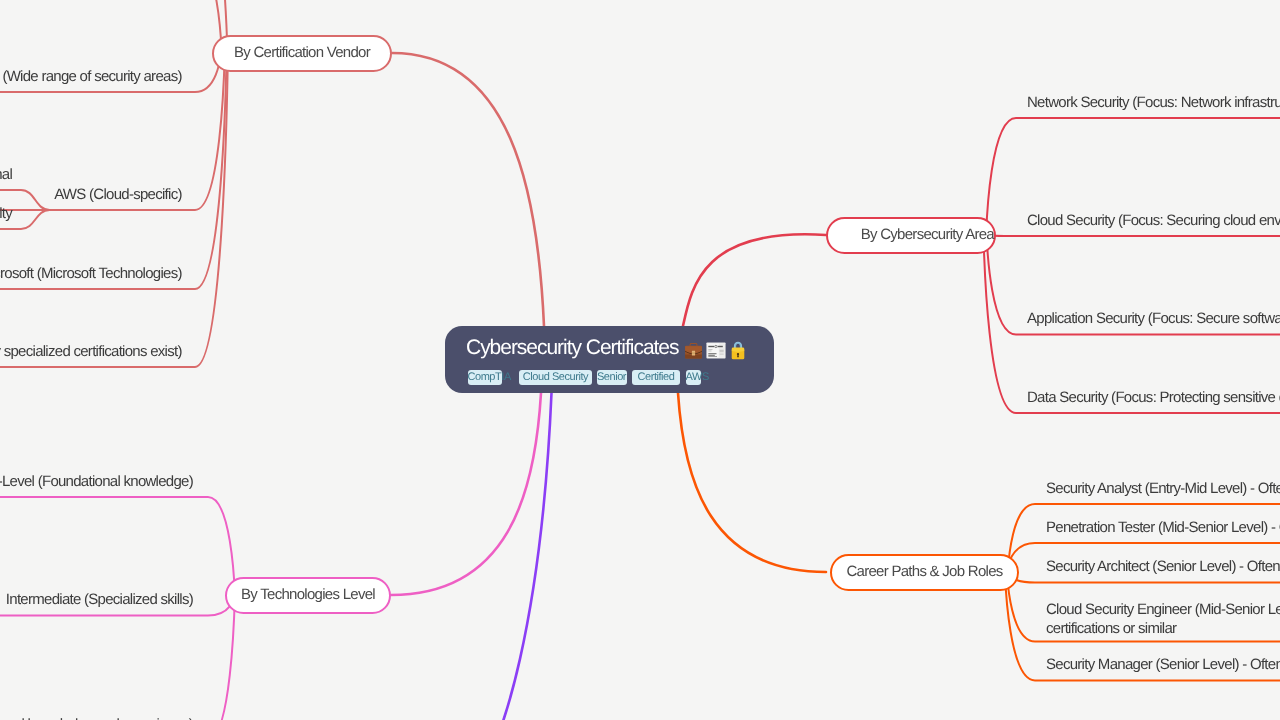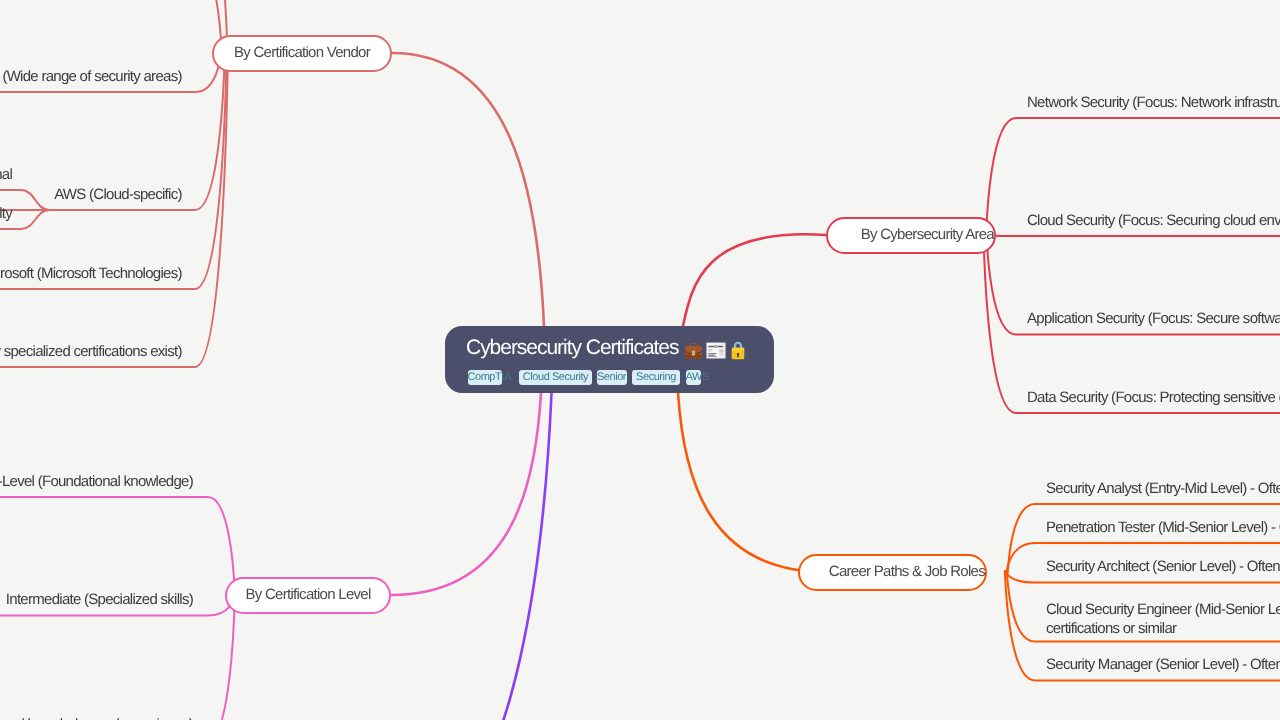--- a/index.html
+++ b/index.html
@@ -93,23 +93,23 @@
   <div class="leaf leaf2" style="left:1046px;top:599.5px;width:400px;white-space:normal;">Cloud Security Engineer (Mid-Senior Level) - AWS/Azure security certifications or similar</div>
   <div class="leaf" style="left:1046px;top:655px;">Security Manager (Senior Level) - Often requires CISM</div>
 
   <div class="pill" style="left:212px;top:35px;width:180px;height:37px;line-height:32px;border-color:#d96b6b;">
     <span>By Certification Vendor</span>
   </div>
   <div class="pill" style="left:826px;top:217px;width:170px;height:37px;line-height:32px;border-color:#e23d4e;text-align:right;">
     <span>By Cybersecurity Area</span>
   </div>
   <div class="pill" style="left:225px;top:577px;width:166px;height:37px;line-height:32px;border-color:#ee5fc4;">
-    <span>By Certification Level</span>
+    <span>By Technologies Level</span>
   </div>
-  <div class="pill" style="left:798px;top:554px;width:189px;height:37px;line-height:32px;border-color:#fc5603;text-align:right;">
+  <div class="pill" style="left:830px;top:554px;width:189px;height:37px;line-height:32px;border-color:#fc5603;">
     <span>Career Paths &amp; Job Roles</span>
   </div>
 
   <div id="root">
     <div class="title">Cybersecurity Certificates</div>
   </div>
 
   <span class="emo" style="left:683.5px;top:341px;">
     <svg width="19" height="19" viewBox="0 0 38 38">
       <path d="M14.3 3.9h9.4c1.7 0 3.1 1.4 3.1 3.1v3.8h-1.9V7.4c0-.8-.7-1.5-1.5-1.5h-8.8c-.8 0-1.5.7-1.5 1.5v3.4h-1.9V7c0-1.7 1.4-3.1 3.1-3.1z" fill="#99512a"></path>
@@ -145,16 +145,16 @@
       <path d="M14 5.7c-2.4 0-3.8 1.9-3.8 4.2v7.8h-2V9.9c0-3.6 2.2-6.1 5.8-6.1s5.8 2.5 5.8 6.1v7.8h-2V9.9c0-2.3-1.4-4.2-3.8-4.2z" fill="#6fa8c4" opacity="0.55"></path>
       <rect x="1.4" y="16.2" width="25.2" height="20.2" rx="3" fill="#f4c020"></rect>
       <path d="M1.4 19.2c4.3 2 8.3 2.9 12.6 2.9s8.3-.9 12.6-2.9v-3c0-1.7-1.3-3-3-3H4.4c-1.7 0-3 1.3-3 3z" fill="#f7cf38"></path>
       <path d="M14 24.2c-1.2 0-2.2 1-2.2 2.2 0 .8.4 1.4 1 1.8l-.5 3.6c-.1.5.3.9.8.9h1.8c.5 0 .9-.4.8-.9l-.5-3.6c.6-.4 1-1.1 1-1.8 0-1.2-1-2.2-2.2-2.2z" fill="#4a3313"></path>
     </svg>
   </span>
 
   <div class="tag" style="left:467.5px;width:34px;">CompTIA</div>
   <div class="tag" style="left:518.9px;width:73.1px;">Cloud Security</div>
   <div class="tag" style="left:596.5px;width:30.1px;">Senior</div>
-  <div class="tag" style="left:631.6px;width:48.8px;">Securing</div>
+  <div class="tag" style="left:631.6px;width:48.8px;">Certified</div>
   <div class="tag" style="left:685.5px;width:15px;">AWS</div>
 
 </div>
 
 </body></html>

